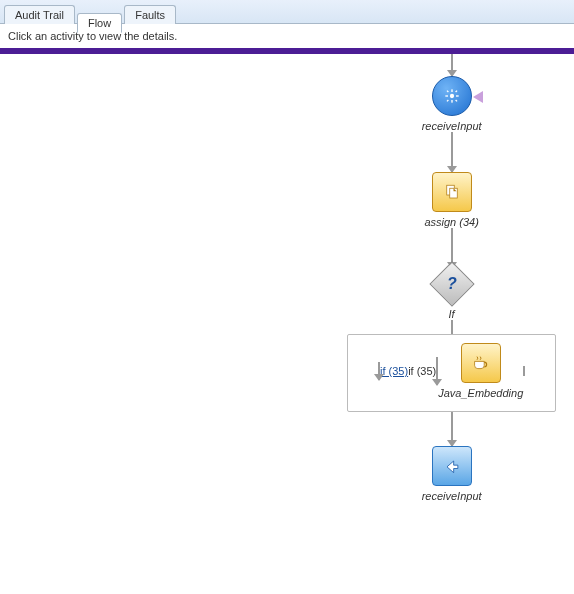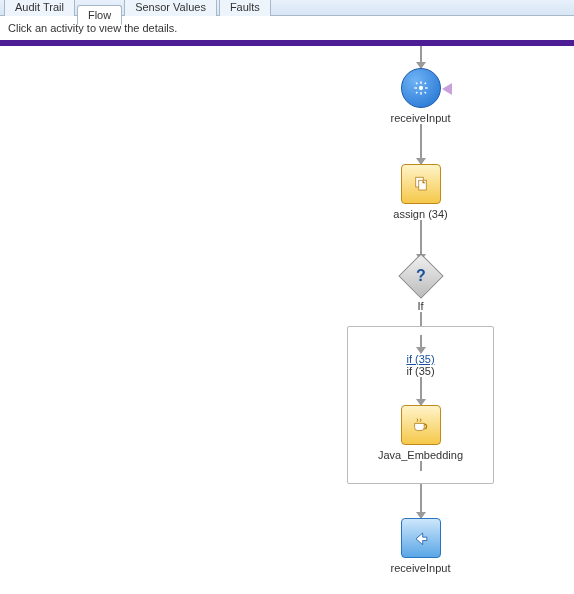--- a/index.html
+++ b/index.html
@@ -10,21 +10,21 @@
     width: 574px;
     height: 594px;
     overflow: hidden;
     position: relative;
   }
   .tabbar {
     display: flex;
     align-items: flex-end;
     background: linear-gradient(#e8f0fb, #d8e6f5);
     border-bottom: 1px solid #a8b8c8;
-    height: 16px;
+    height: 24px;
     padding-left: 4px;
   }
   .tab {
     padding: 3px 10px 3px 10px;
     border: 1px solid #a8b8c8;
     border-bottom: none;
     background: #eef4fb;
     margin-right: 2px;
     border-radius: 3px 3px 0 0;
     color: #333;
@@ -66,21 +66,21 @@
   .edge::after {
     content: '';
     position: absolute;
     bottom: -1px;
     left: -4px;
     border-left: 5px solid transparent;
     border-right: 5px solid transparent;
     border-top: 7px solid #9a9a9a;
   }
   .edge.noarrow::after { display:none; }
-  .node { display:flex; flex-direction:column; align-items:center; }
+  .node { display:flex; flex-direction:column; align-items:center;font-style:italic; }
   .label { margin-top: 4px; color: #333; text-align:center; }
   .link-label { color: #1a4f9c; text-decoration: underline; cursor:pointer; }
   .circle {
     width: 40px; height:40px;
     border-radius: 50%;
     background: radial-gradient(circle at 35% 30%, #6fb3f5, #1e6fd0);
     border: 1px solid #1a5aa8;
     display:flex; align-items:center; justify-content:center;
     position: relative;
   }
@@ -108,37 +108,36 @@
     transform: rotate(45deg);
     background: linear-gradient(135deg,#f0f0f0,#bcbcbc);
     border:1px solid #888;
     display:flex;align-items:center;justify-content:center;
   }
   .diamond span { transform: rotate(-45deg); color:#1a4f9c; font-weight:bold; font-size:16px; }
   .if-container {
     border: 1px solid #bbb;
     border-radius: 2px;
     padding: 8px 30px 12px 30px;
-    display:flex; flex-direction:column; align-items:center;
+    display:flex; flex-direction:row; align-items:center;
     background:#fff;
   }
   .gear {
     width:16px;height:16px;
   }
   .doc-icon { width:18px;height:20px; }
   .cup { width:20px;height:16px; }
   .reply-glyph { width:20px;height:20px; }
 </style>
 </head>
 <body>
 
 <div class="tabbar">
   <div class="tab">Audit Trail</div>
   <div class="tab active">Flow</div>
-  <div class="tab">Sensor Values</div>
   <div class="tab">Faults</div>
 </div>
 
 <div class="hint">Click an activity to view the details.</div>
 
 <div class="canvas">
   <div class="flow">
 
     <div class="edge" style="height:22px"></div>
 

